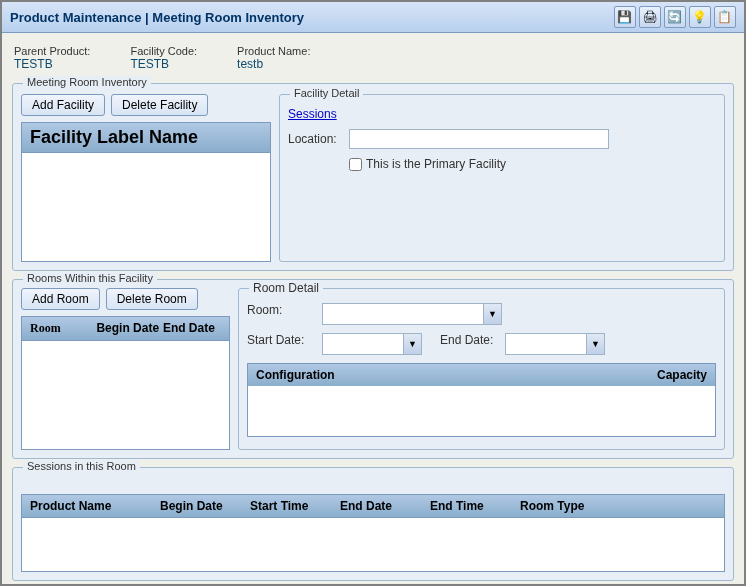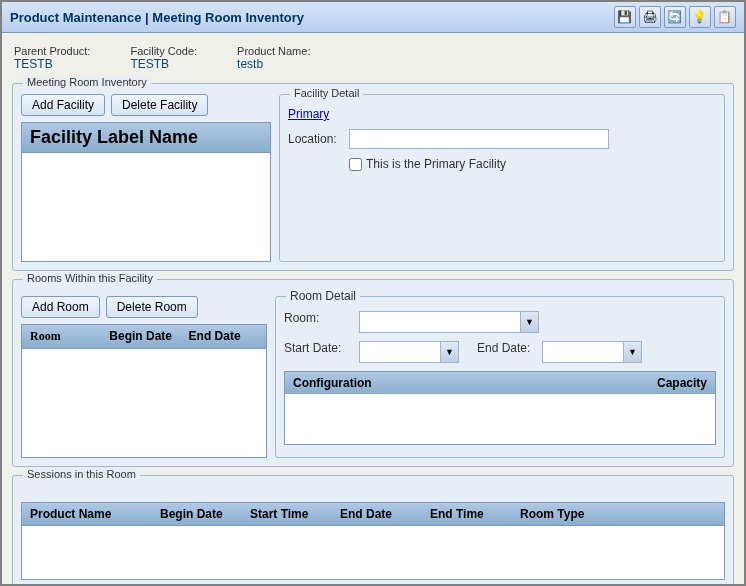--- a/index.html
+++ b/index.html
@@ -193,28 +193,28 @@
     .checkbox-row input[type=checkbox] {
       margin: 0;
     }
     .checkbox-label {
       font-size: 12px;
       color: #333;
     }
 
     
     .rooms-section {
-      padding-top: 16px;
+      padding-top: 8px;
     }
     .rooms-inner {
       display: flex;
       gap: 8px;
     }
     .rooms-list-panel {
-      width: 246px;
+      width: 209px;
       flex-shrink: 0;
     }
     .rooms-grid-header {
       background: linear-gradient(to bottom, #b0c8e4, #8aaecc);
       padding: 4px 8px;
       font-weight: bold;
       font-size: 12px;
       color: #000;
       border: 1px solid #7a9abf;
       border-bottom: none;
@@ -419,21 +419,21 @@
             <button class="btn">Add Facility</button>
             <button class="btn">Delete Facility</button>
           </div>
           <div class="grid-header">Facility Label Name</div>
           <div class="grid-body" style="min-height:110px;"></div>
         </div>
 
         <div class="facility-detail-panel">
           <span class="facility-detail-title">Facility Detail</span>
           <div>
-            <a class="facility-link">Primary</a>
+            <a class="facility-link">Sessions</a>
           </div>
           <div class="field-row">
             <span class="field-label">Location:</span>
             <input type="text" class="field-input" value="" style="max-width: 260px;">
           </div>
           <div class="checkbox-row">
             <input type="checkbox" style="">
             <span class="checkbox-label">This is the Primary Facility</span>
           </div>
         </div>

